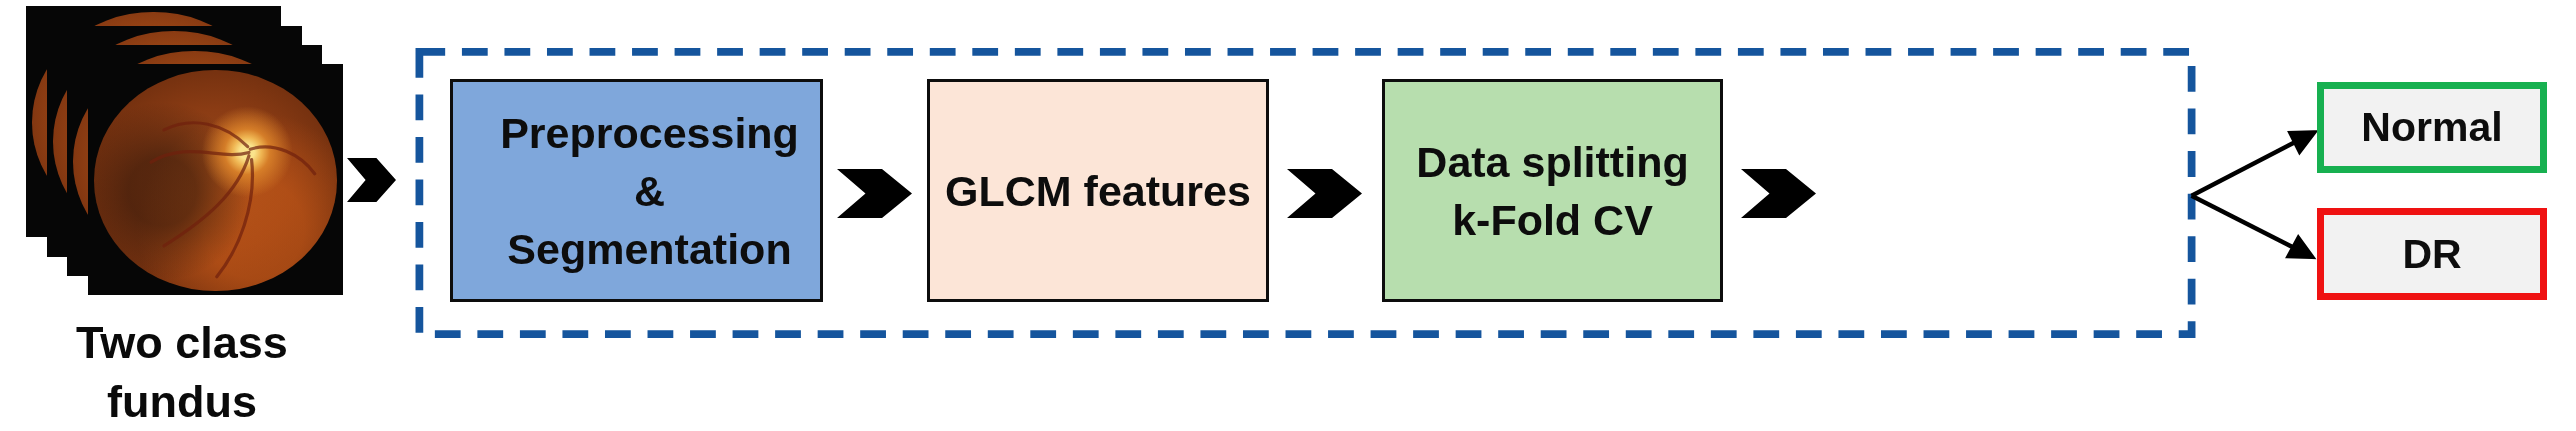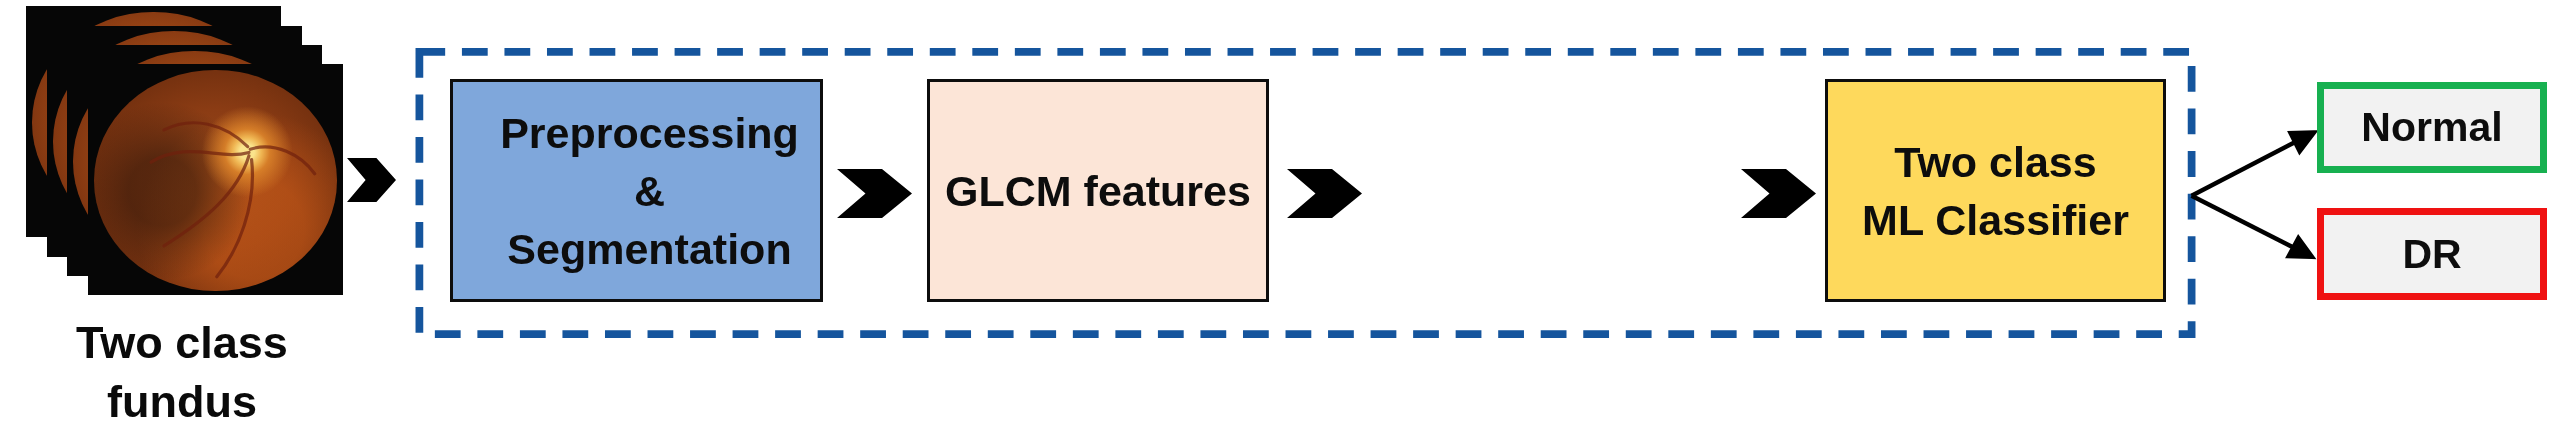--- a/index.html
+++ b/index.html
@@ -106,25 +106,25 @@
 
   <div class="stage stage-1" style="background: rgb(127, 167, 219);">Preprocessing &amp;
 Segmentation</div>
 
   <div class="chevron arrow-2"></div>
 
   <div class="stage stage-2" style="background: rgb(252, 229, 215);">GLCM features</div>
 
   <div class="chevron arrow-3"></div>
 
+  <div class="stage stage-3" style="background: rgb(183, 222, 174);">Data splitting
+k-Fold CV</div>
 
   <div class="chevron arrow-4"></div>
 
-  <div class="stage stage-4" style="background: rgb(254, 217, 92);">Two class
-ML Classifier</div>
 
   <svg class="branch-svg" width="148" height="239" viewBox="0 0 230 370">
     <g stroke="#000" stroke-width="7" fill="#000">
       <line x1="18" y1="193" x2="192" y2="103"></line>
       <polygon points="208,95 172,96 186,124"></polygon>
       <line x1="18" y1="193" x2="189" y2="280"></line>
       <polygon points="205,288 169,287 184,259"></polygon>
     </g>
   </svg>
 

